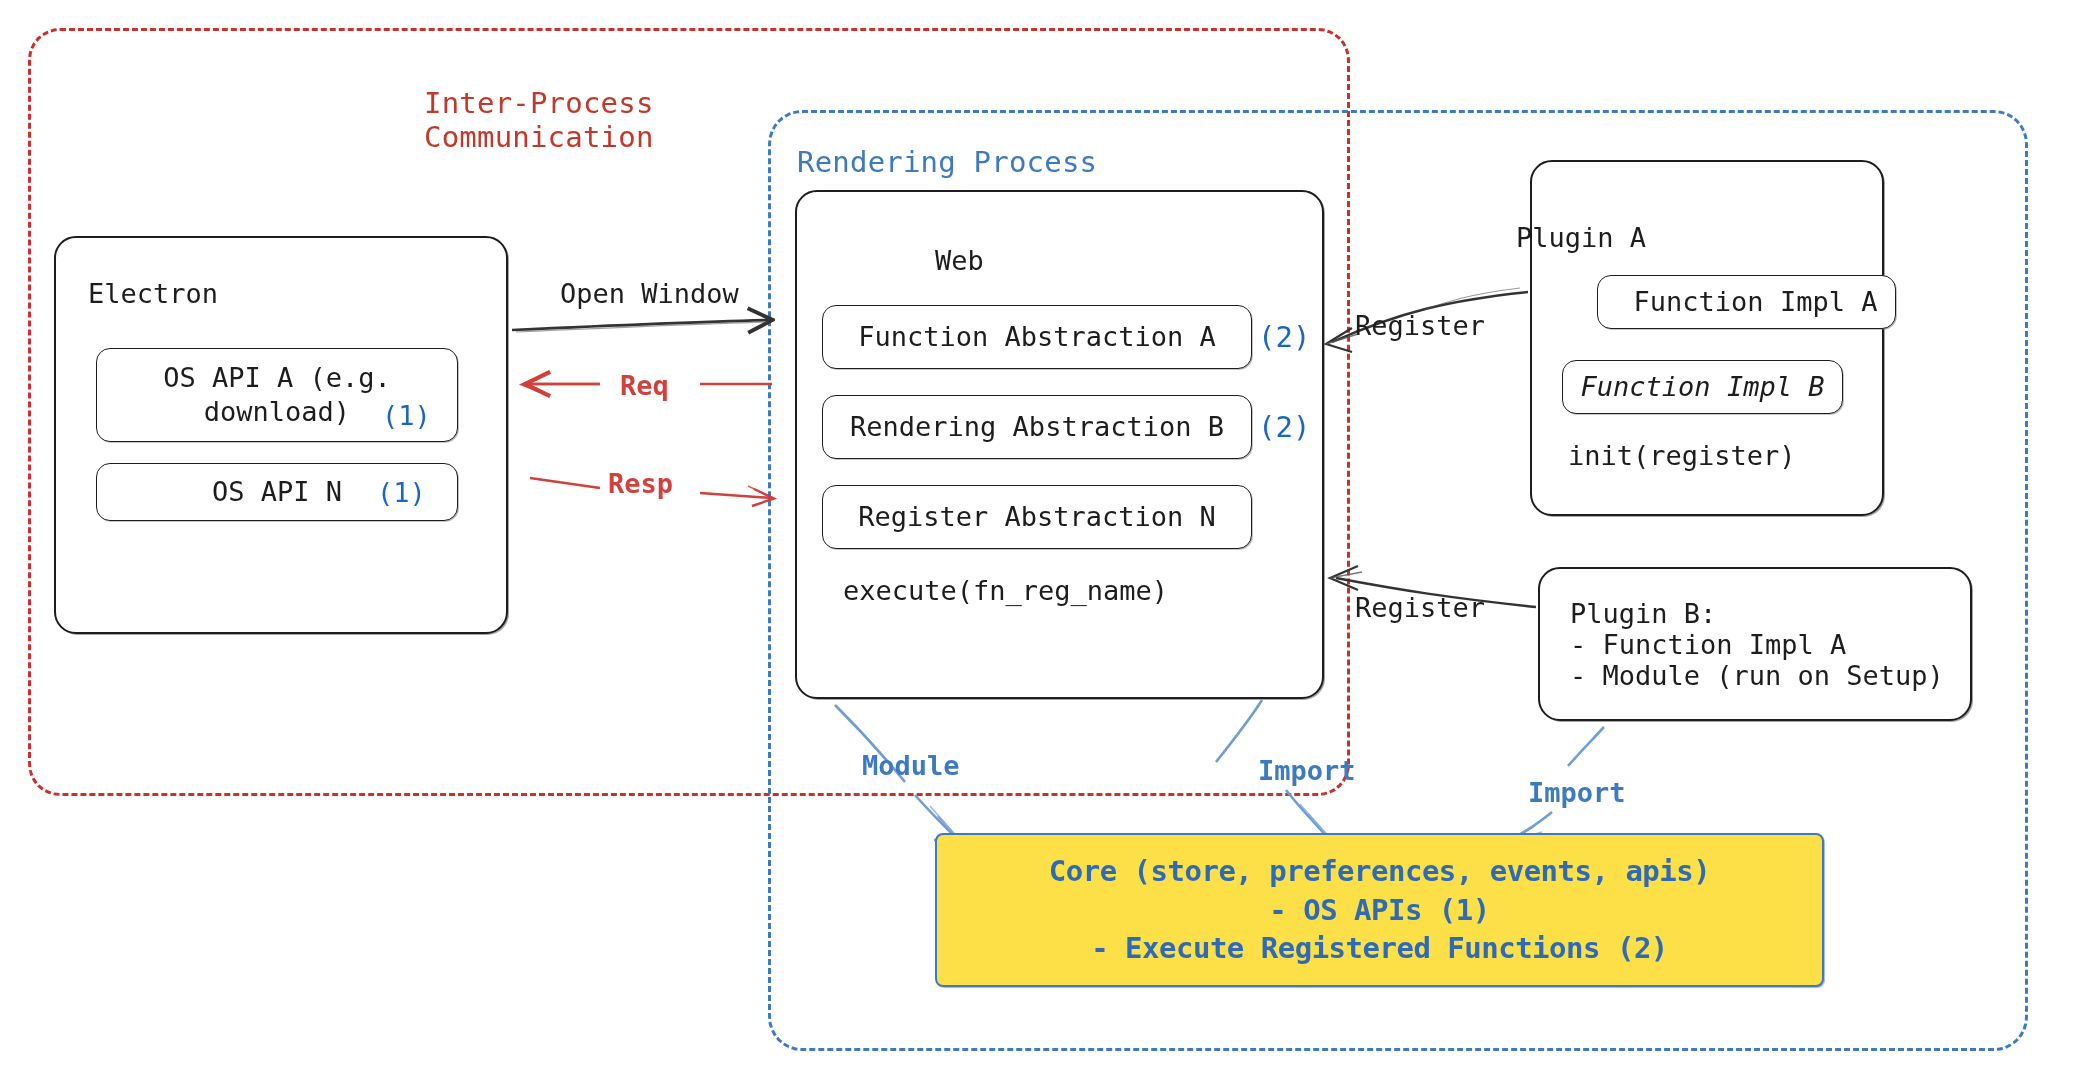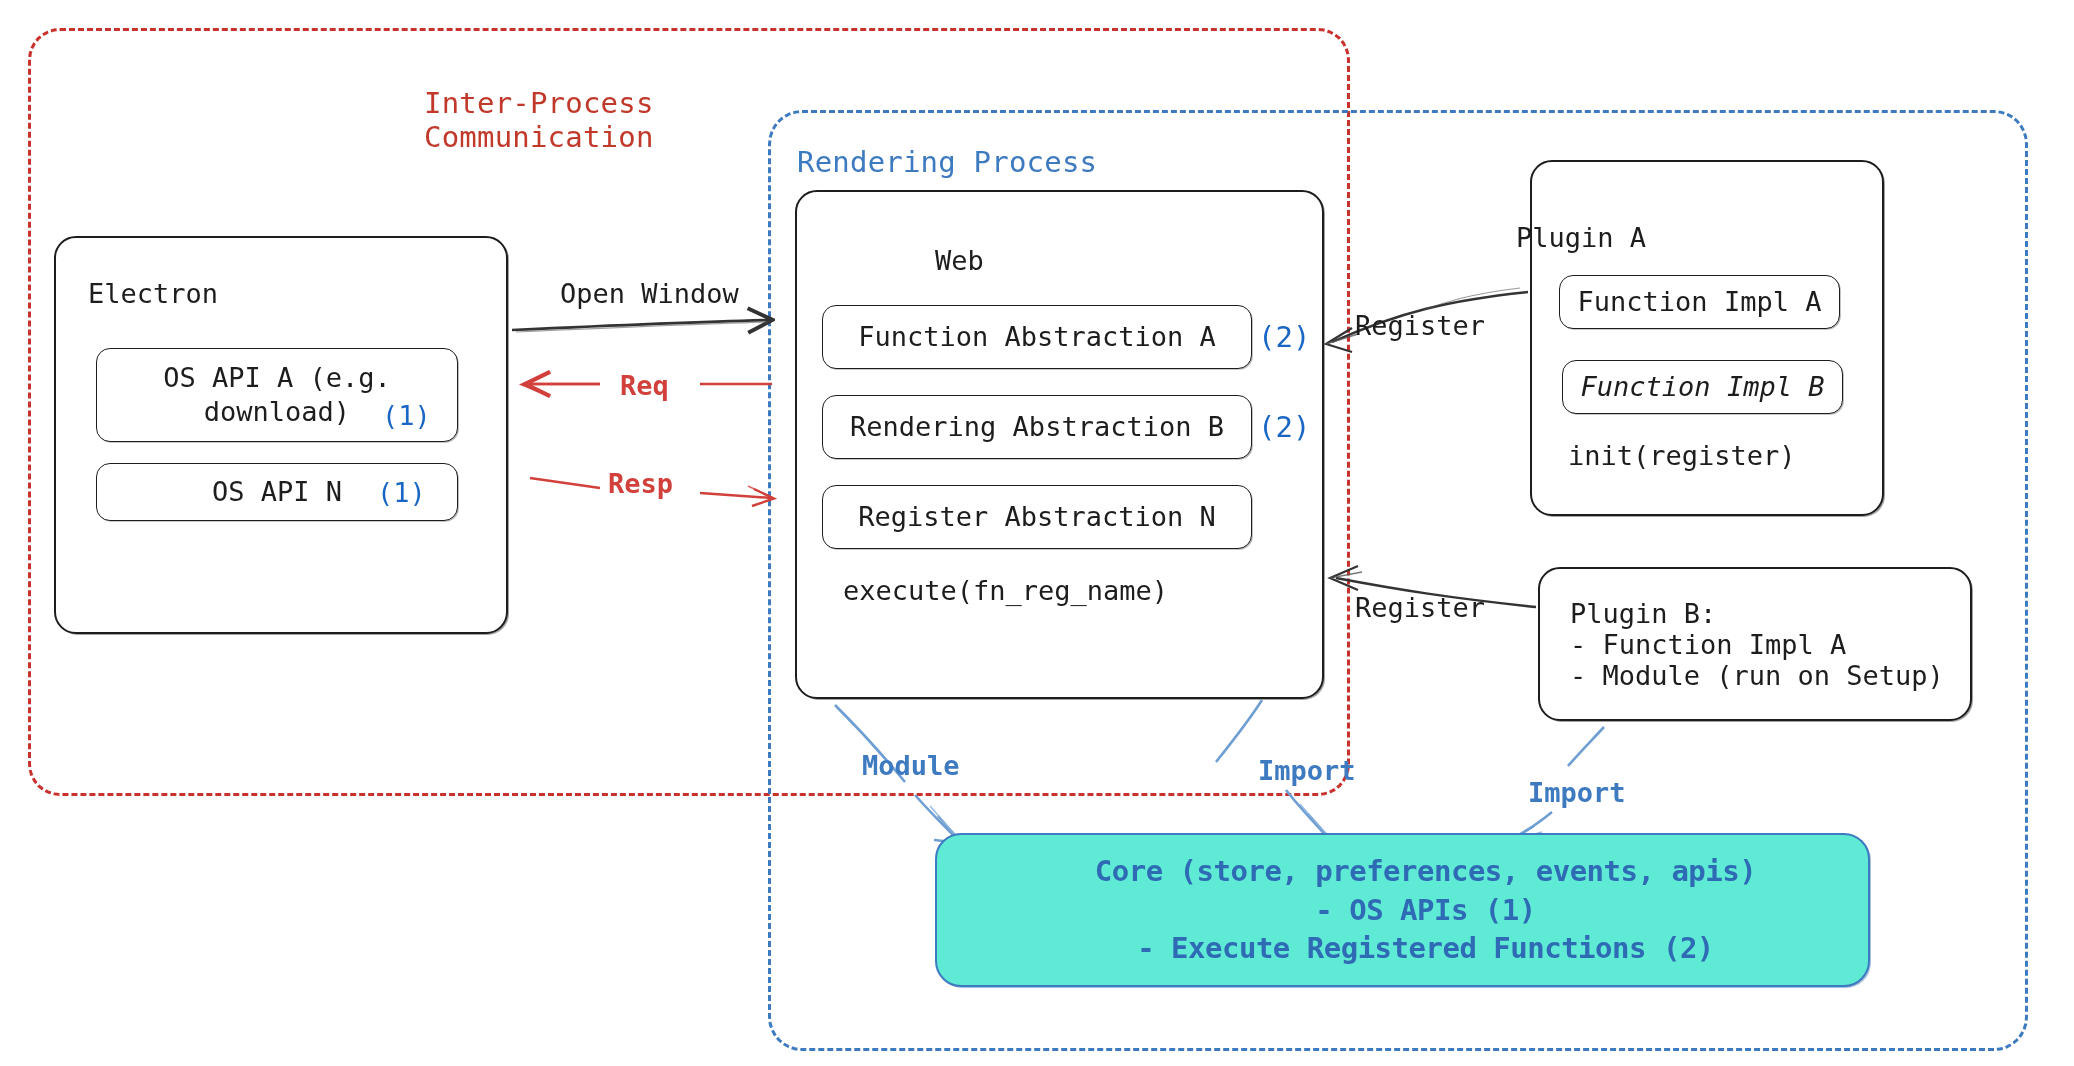--- a/index.html
+++ b/index.html
@@ -103,38 +103,37 @@
     position: absolute;
     font-size: 27px;
     color: #1a66c4;
     white-space: pre;
   }
   #badge-os-a { left: 382px; top: 400px; }
   #badge-os-n { left: 377px; top: 477px; }
 
   #plugin-a-box    { left: 1530px; top: 160px; width: 350px; height: 352px; }
   #plugin-a-title  { left: 1516px; top: 210px; margin-top: 12px; }
-  #impl-a-box      { left: 1559px; top: 275px; width: 279px; height: 52px; }
+  #impl-a-box      { left: 1597px; top: 275px; width: 279px; height: 52px; padding-left: 18px; }
   #impl-b-box      { left: 1562px; top: 360px; width: 279px; height: 52px; font-style: italic; }
   #init-text       { left: 1568px; top: 440px; }
 
   #plugin-b-box   { left: 1538px; top: 567px; width: 430px; height: 150px; }
   #plugin-b-text  { left: 1570px; top: 598px; }
 
   #core-box {
     position: absolute;
     left: 935px; top: 833px; width: 885px; height: 150px;
     border: 2.5px solid #3d7ac0;
-    border-radius: 26px;
-    background: #5eead4;
+    border-radius: 8px;
+    background: #fde047;
     display: flex;
     align-items: center;
     justify-content: center;
     box-shadow: 1.5px 1.5px 0 -0.5px rgba(80,130,190,0.5);
-    padding-left: 46px;
   }
   #core-text {
     font-size: 29px;
     color: #2f6ab5;
     text-align: center;
     white-space: pre;
     line-height: 1.33;
     font-weight: 700;
     letter-spacing: -0.5px;
   }

